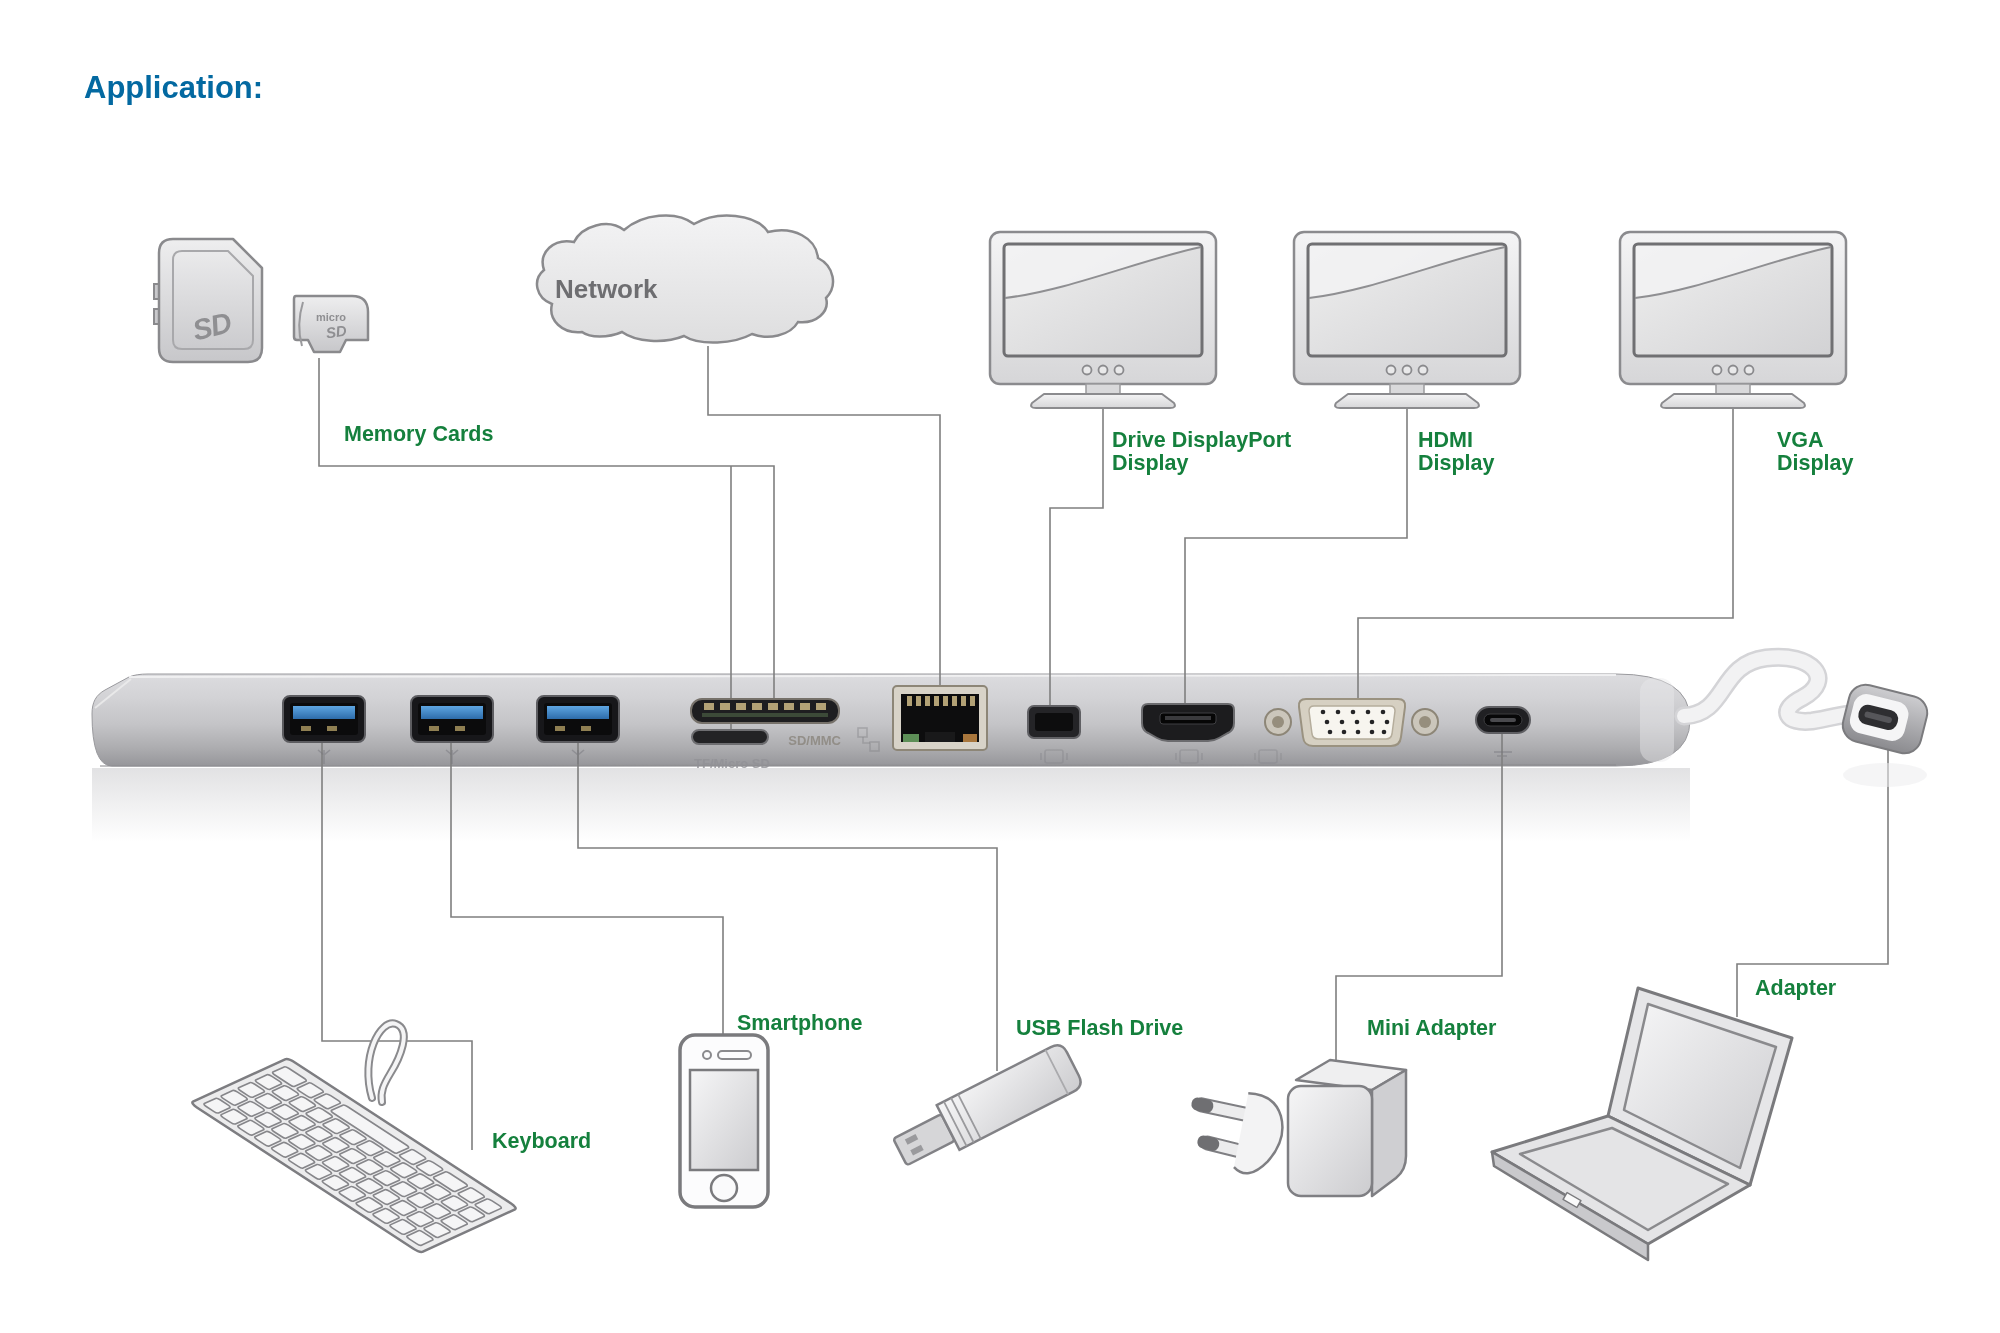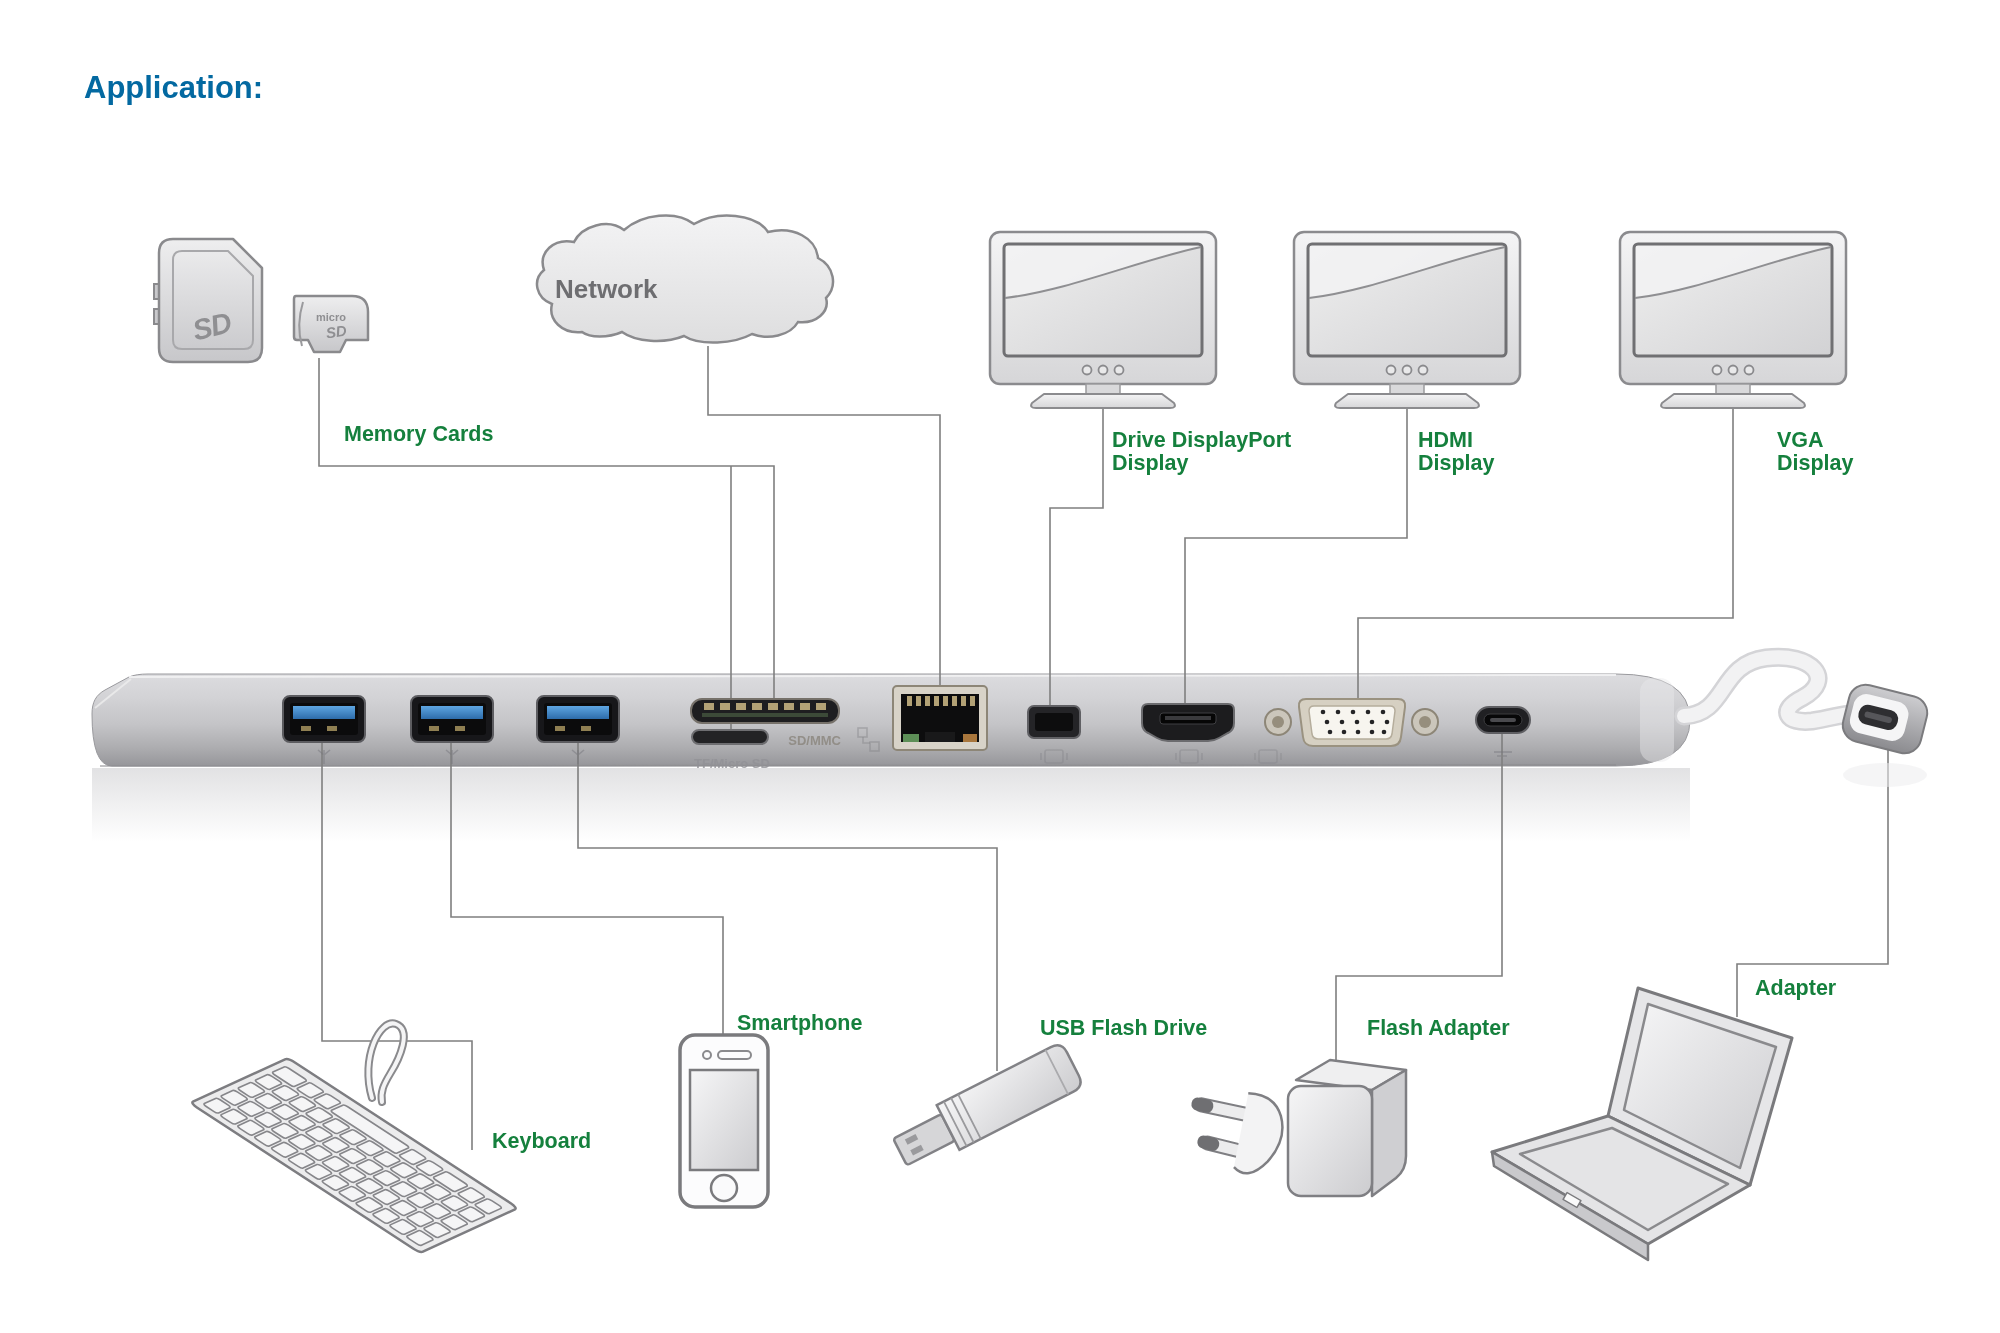--- a/index.html
+++ b/index.html
@@ -394,19 +394,19 @@
 
 <div class="lbl" style="left:1737px;top:429px;margin-left:40px;">
   <div>VGA</div>
   <div>Display</div>
 </div>
 
 <div class="lbl" style="left:492px;top:1130px;">Keyboard</div>
 
 <div class="lbl" style="left:737px;top:1012px;">Smartphone</div>
 
-<div class="lbl" style="left:1016px;top:1017px;margin-left:24px;">USB Flash Drive</div>
-
-<div class="lbl" style="left:1367px;top:1017px;">Flash Adapter</div>
+<div class="lbl" style="left:1016px;top:1017px;">USB Flash Drive</div>
+
+<div class="lbl" style="left:1367px;top:1017px;">Mini Adapter</div>
 
 <div class="lbl" style="left:1755px;top:977px;">Adapter</div>
 
 </div>
 
 </body></html>

